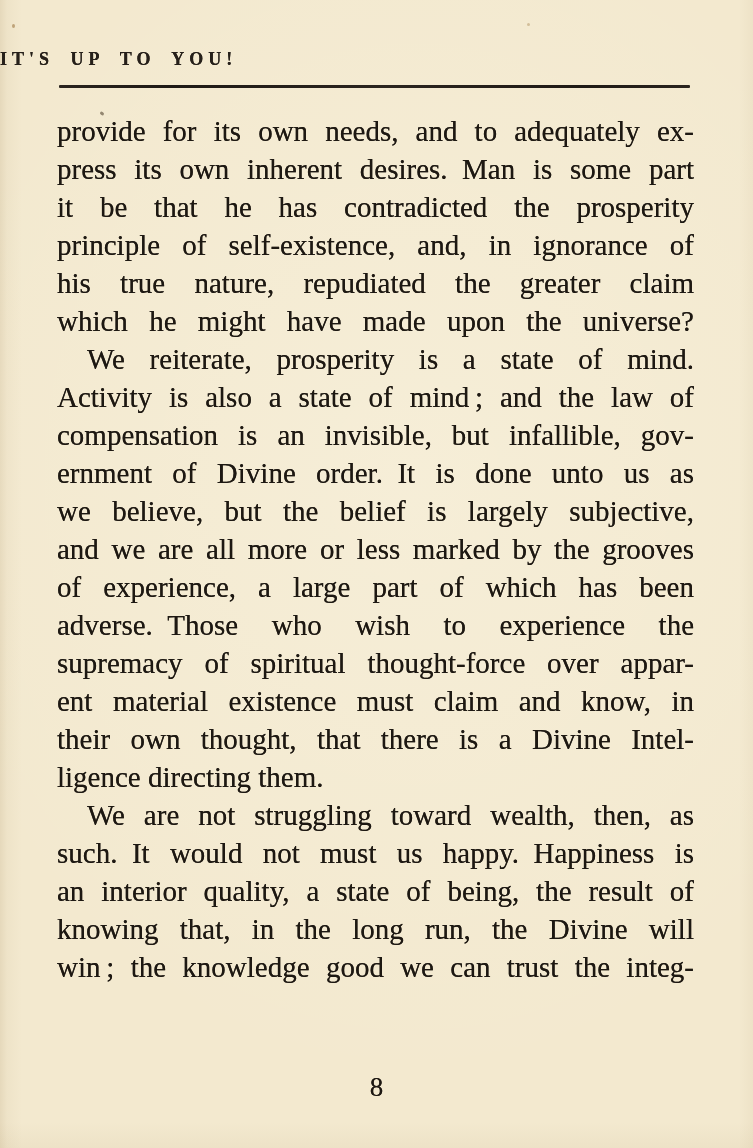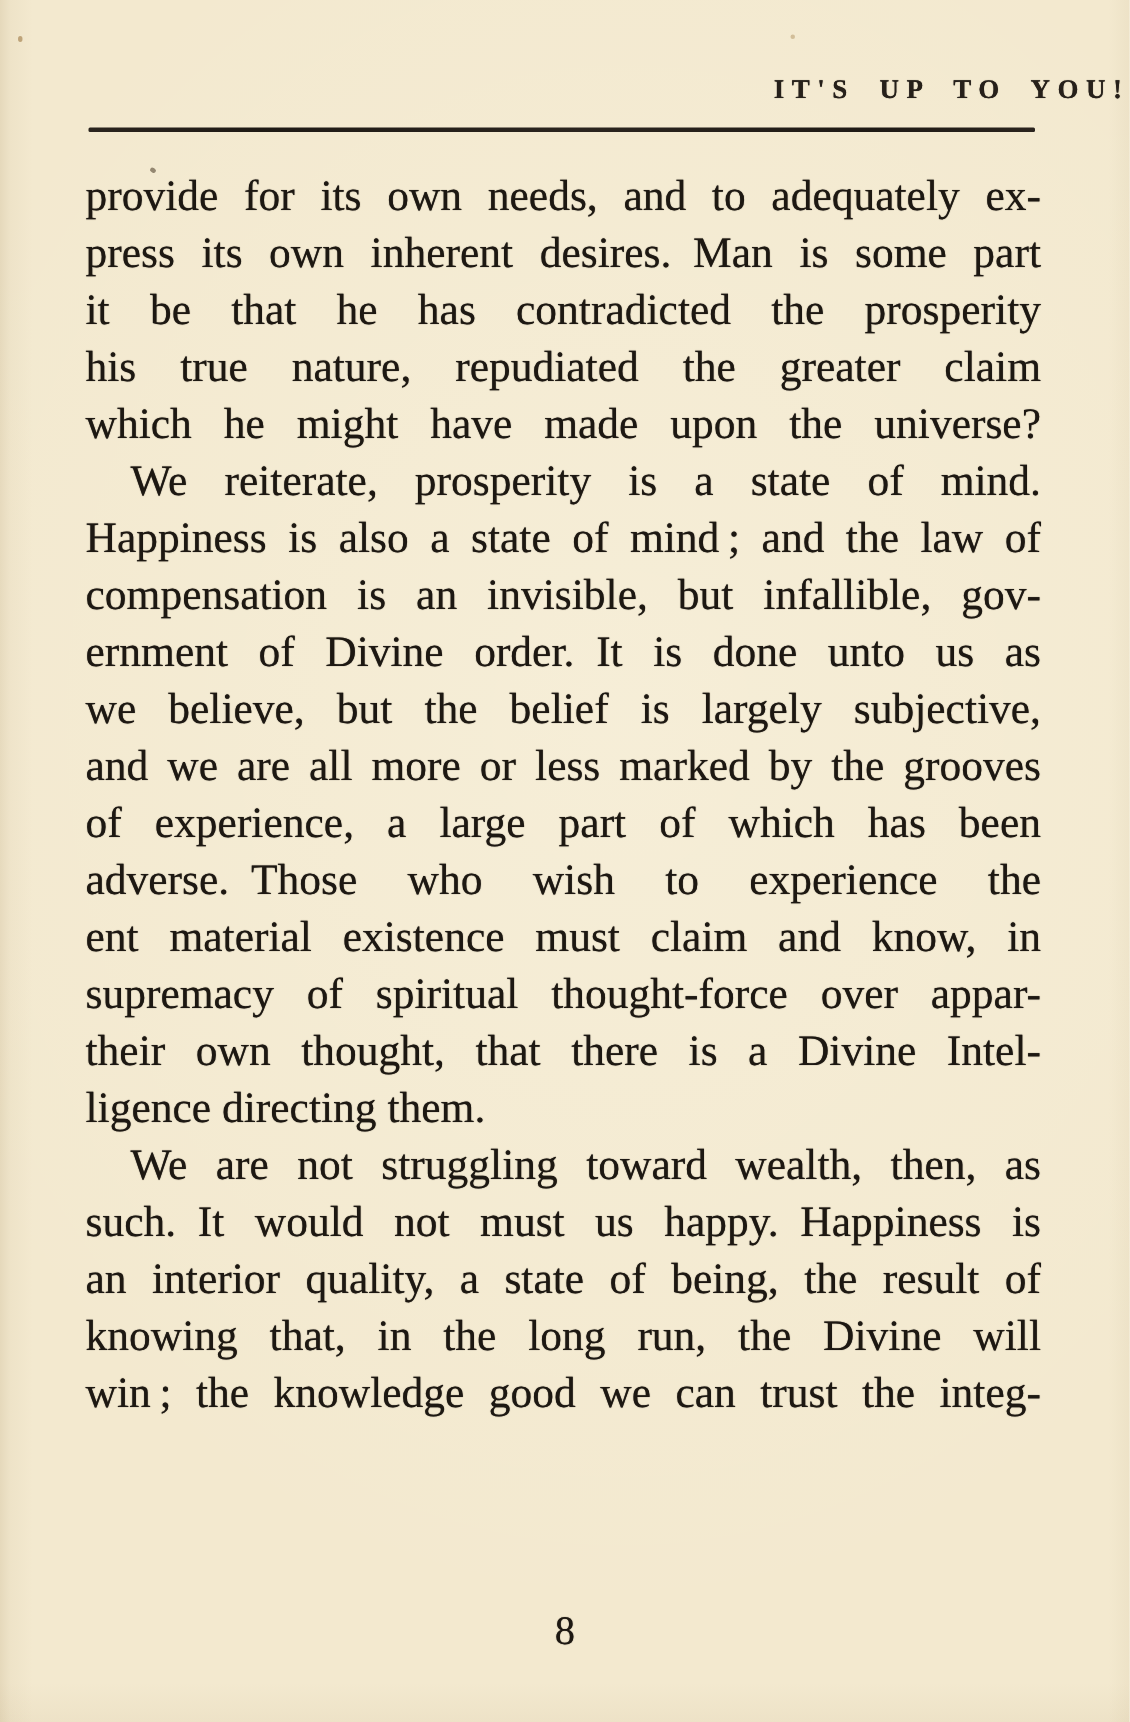--- a/index.html
+++ b/index.html
@@ -22,21 +22,21 @@
       linear-gradient(270deg, rgba(146,116,66,0.06) 0px, rgba(146,116,66,0) 14px),
       linear-gradient(0deg, rgba(146,116,66,0.06) 0px, rgba(146,116,66,0) 26px),
       #f3e9cf;
     color: #1d1812;
   }
   .running-header {
     position: absolute;
     top: 49px;
     left: 0;
     width: 100%;
-    text-align: right;
+    text-align: left;
     font-size: 18px;
     font-weight: bold;
     letter-spacing: 5px;
     word-spacing: 7px;
     color: #26201a;
     text-shadow: 0 0 0.5px #26201a;
     white-space: nowrap;
   }
   .header-rule {
     position: absolute;
@@ -100,35 +100,36 @@
   <div class="running-header">IT'S UP TO YOU!</div>
 
   <div class="header-rule"></div>
 
   <div class="body-text">
 
     <p class="para">
       <span class="line">provide for its own needs, and to adequately ex-</span>
       <span class="line">press its own inherent desires. Man is some part</span>
       <span class="line">it be that he has contradicted the prosperity</span>
+      <span class="line">principle of self-existence, and, in ignorance of</span>
       <span class="line">his true nature, repudiated the greater claim</span>
       <span class="line">which he might have made upon the universe?</span>
     </p>
 
     <p class="para indented">
       <span class="line">We reiterate, prosperity is a state of mind.</span>
-      <span class="line">Happiness is also a state of mind ; and the law of</span>
+      <span class="line">Activity is also a state of mind ; and the law of</span>
       <span class="line">compensation is an invisible, but infallible, gov-</span>
       <span class="line">ernment of Divine order. It is done unto us as</span>
       <span class="line">we believe, but the belief is largely subjective,</span>
       <span class="line">and we are all more or less marked by the grooves</span>
       <span class="line">of experience, a large part of which has been</span>
       <span class="line">adverse. Those who wish to experience the</span>
+      <span class="line">supremacy of spiritual thought-force over appar-</span>
       <span class="line">ent material existence must claim and know, in</span>
-      <span class="line">supremacy of spiritual thought-force over appar-</span>
       <span class="line">their own thought, that there is a Divine Intel-</span>
       <span class="line end">ligence directing them.</span>
     </p>
 
     <p class="para indented">
       <span class="line">We are not struggling toward wealth, then, as</span>
       <span class="line">such. It would not must us happy. Happiness is</span>
       <span class="line">an interior quality, a state of being, the result of</span>
       <span class="line">knowing that, in the long run, the Divine will</span>
       <span class="line">win ; the knowledge good we can trust the integ-</span>

